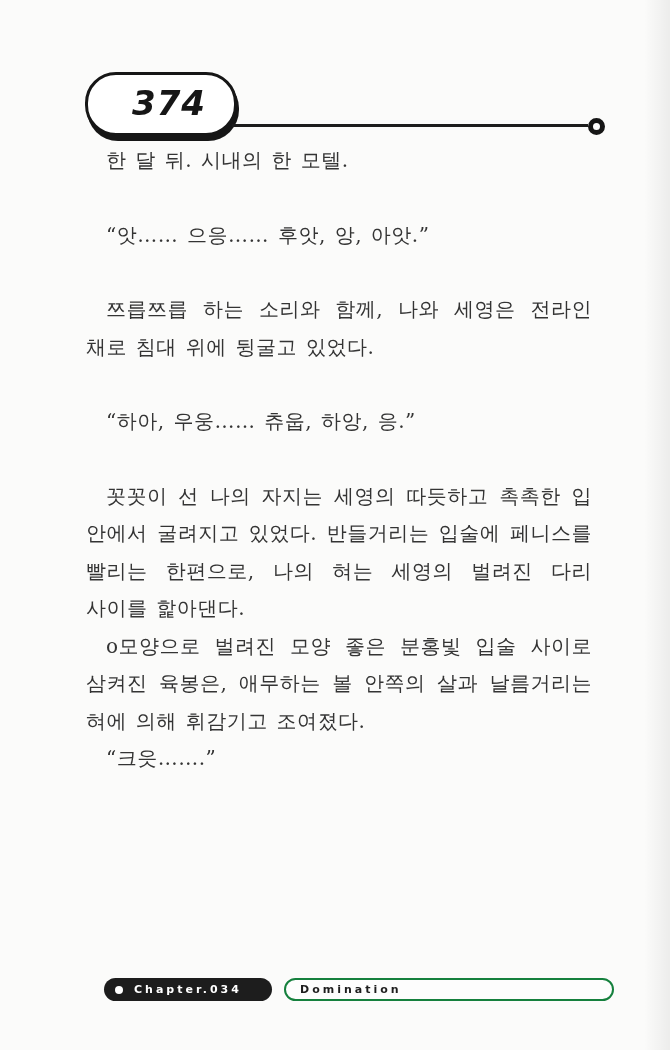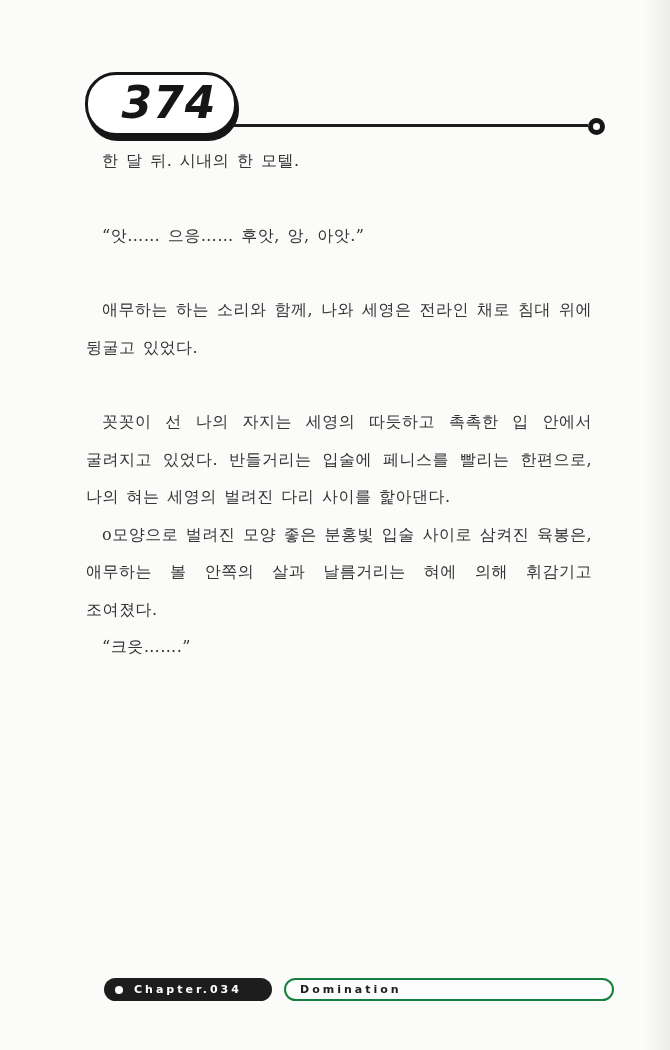--- a/index.html
+++ b/index.html
@@ -44,21 +44,21 @@
     border-radius: 31px;
     box-shadow: 2px 5px 0 0 #161616;
     display: flex;
     align-items: center;
     justify-content: center;
   }
   .page-number {
     font-family: "DejaVu Sans", "Liberation Sans", sans-serif;
     font-style: italic;
     font-weight: bold;
-    font-size: 44px;
+    font-size: 34px;
     letter-spacing: 1px;
     color: #161616;
     line-height: 1;
     transform: translateY(-1px);
     margin-left: 16px;
   }
   .header-rule {
     position: absolute;
     left: 232px;
     top: 124px;
@@ -79,21 +79,21 @@
 
   
   .body-text {
     position: absolute;
     left: 86px;
     top: 142px;
     width: 506px;
   }
   .body-text p {
     margin: 0;
-    font-size: 16px;
+    font-size: 20px;
     line-height: 37.5px;
     text-align: justify;
     text-indent: 1em;
     word-spacing: 2px;
     letter-spacing: 0.5px;
     word-break: keep-all;
     overflow-wrap: break-word;
   }
   .body-text p.gap-after {
     margin-bottom: 37px;
@@ -167,21 +167,22 @@
     <div class="page-badge">
       <span class="page-number">374</span>
     </div>
     <div class="header-rule"></div>
     <div class="header-ring"></div>
   </div>
 
   <div class="body-text">
     <p class="gap-after">한 달 뒤. 시내의 한 모텔.</p>
     <p class="gap-after">“앗…… 으응…… 후앗, 앙, 아앗.”</p>
-    <p class="gap-after">애무하는 하는 소리와 함께, 나와 세영은 전라인 채로 침대 위에 뒹굴고 있었다.</p>
+    <p class="gap-after">쯔릅쯔릅 하는 소리와 함께, 나와 세영은 전라인 채로 침대 위에 뒹굴고 있었다.</p>
+    <p class="gap-after">“하아, 우웅…… 츄웁, 하앙, 응.”</p>
     <p>꼿꼿이 선 나의 자지는 세영의 따듯하고 촉촉한 입 안에서 굴려지고 있었다. 반들거리는 입술에 페니스를 빨리는 한편으로, 나의 혀는 세영의 벌려진 다리 사이를 핥아댄다.</p>
     <p>o모양으로 벌려진 모양 좋은 분홍빛 입술 사이로 삼켜진 육봉은, 애무하는 볼 안쪽의 살과 날름거리는 혀에 의해 휘감기고 조여졌다.</p>
     <p>“크읏…….”</p>
   </div>
 
   <div class="footer">
     <div class="chapter-pill">
       <span class="chapter-dot"></span>
       <span class="chapter-label">Chapter.034</span>
     </div>

